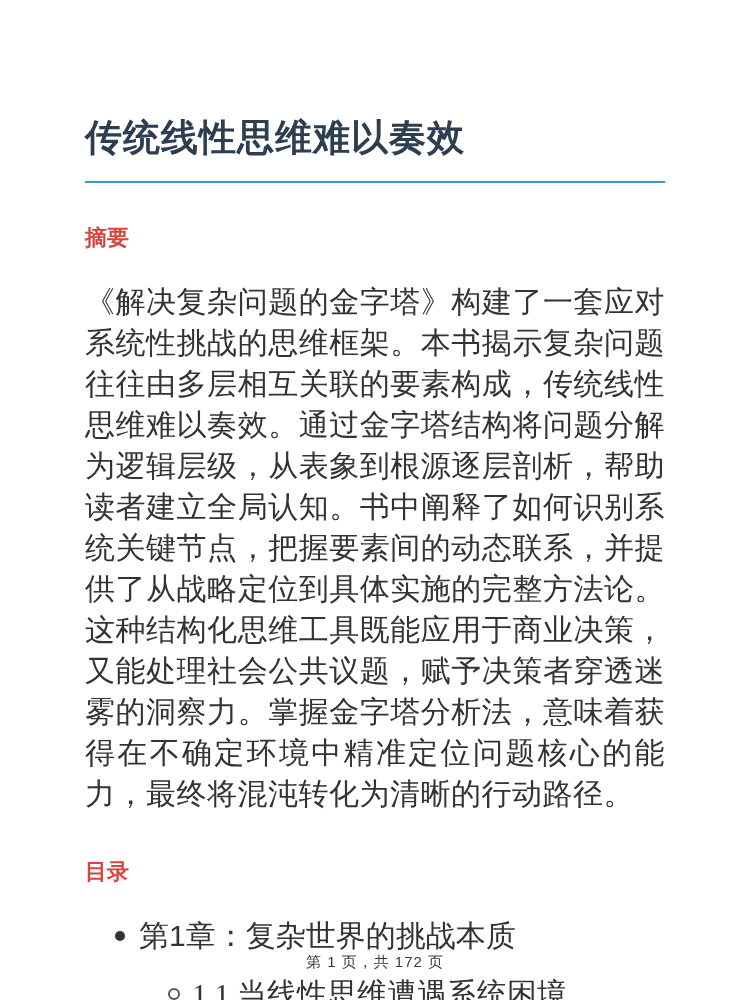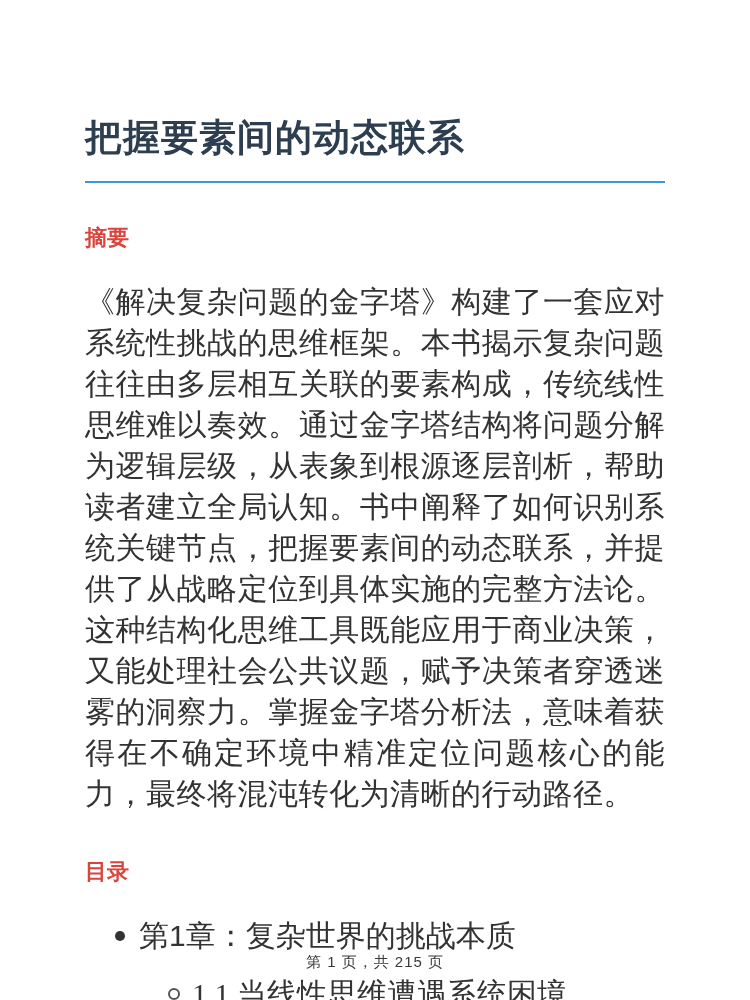--- a/index.html
+++ b/index.html
@@ -97,36 +97,36 @@
     font-size: 15px;
     color: var(--footer-text, #3a3a3a);
     letter-spacing: 1px;
   }
 </style>
 </head>
 <body>
 
 <div class="page">
 
-  <h1 class="doc-title">把握要素间的动态联系</h1>
+  <h1 class="doc-title">传统线性思维难以奏效</h1>
 
   <hr class="title-rule">
 
   <h2 class="section-heading abstract-heading">摘要</h2>
 
   <p class="abstract-body">《解决复杂问题的金字塔》构建了一套应对系统性挑战的思维框架。本书揭示复杂问题往往由多层相互关联的要素构成，传统线性思维难以奏效。通过金字塔结构将问题分解为逻辑层级，从表象到根源逐层剖析，帮助读者建立全局认知。书中阐释了如何识别系统关键节点，把握要素间的动态联系，并提供了从战略定位到具体实施的完整方法论。这种结构化思维工具既能应用于商业决策，又能处理社会公共议题，赋予决策者穿透迷雾的洞察力。掌握金字塔分析法，意味着获得在不确定环境中精准定位问题核心的能力，最终将混沌转化为清晰的行动路径。</p>
 
   <h2 class="section-heading toc-heading">目录</h2>
 
   <ul class="toc-list toc-l1">
     <li>
       <span>第1章：复杂世界的挑战本质</span>
       <ul class="toc-list toc-l2">
         <li>
           <span>1.1 当线性思维遭遇系统困境</span>
         </li>
       </ul>
     </li>
   </ul>
 
-  <div class="page-footer">第 1 页，共 215 页</div>
+  <div class="page-footer">第 1 页，共 172 页</div>
 
 </div>
 
 </body></html>

